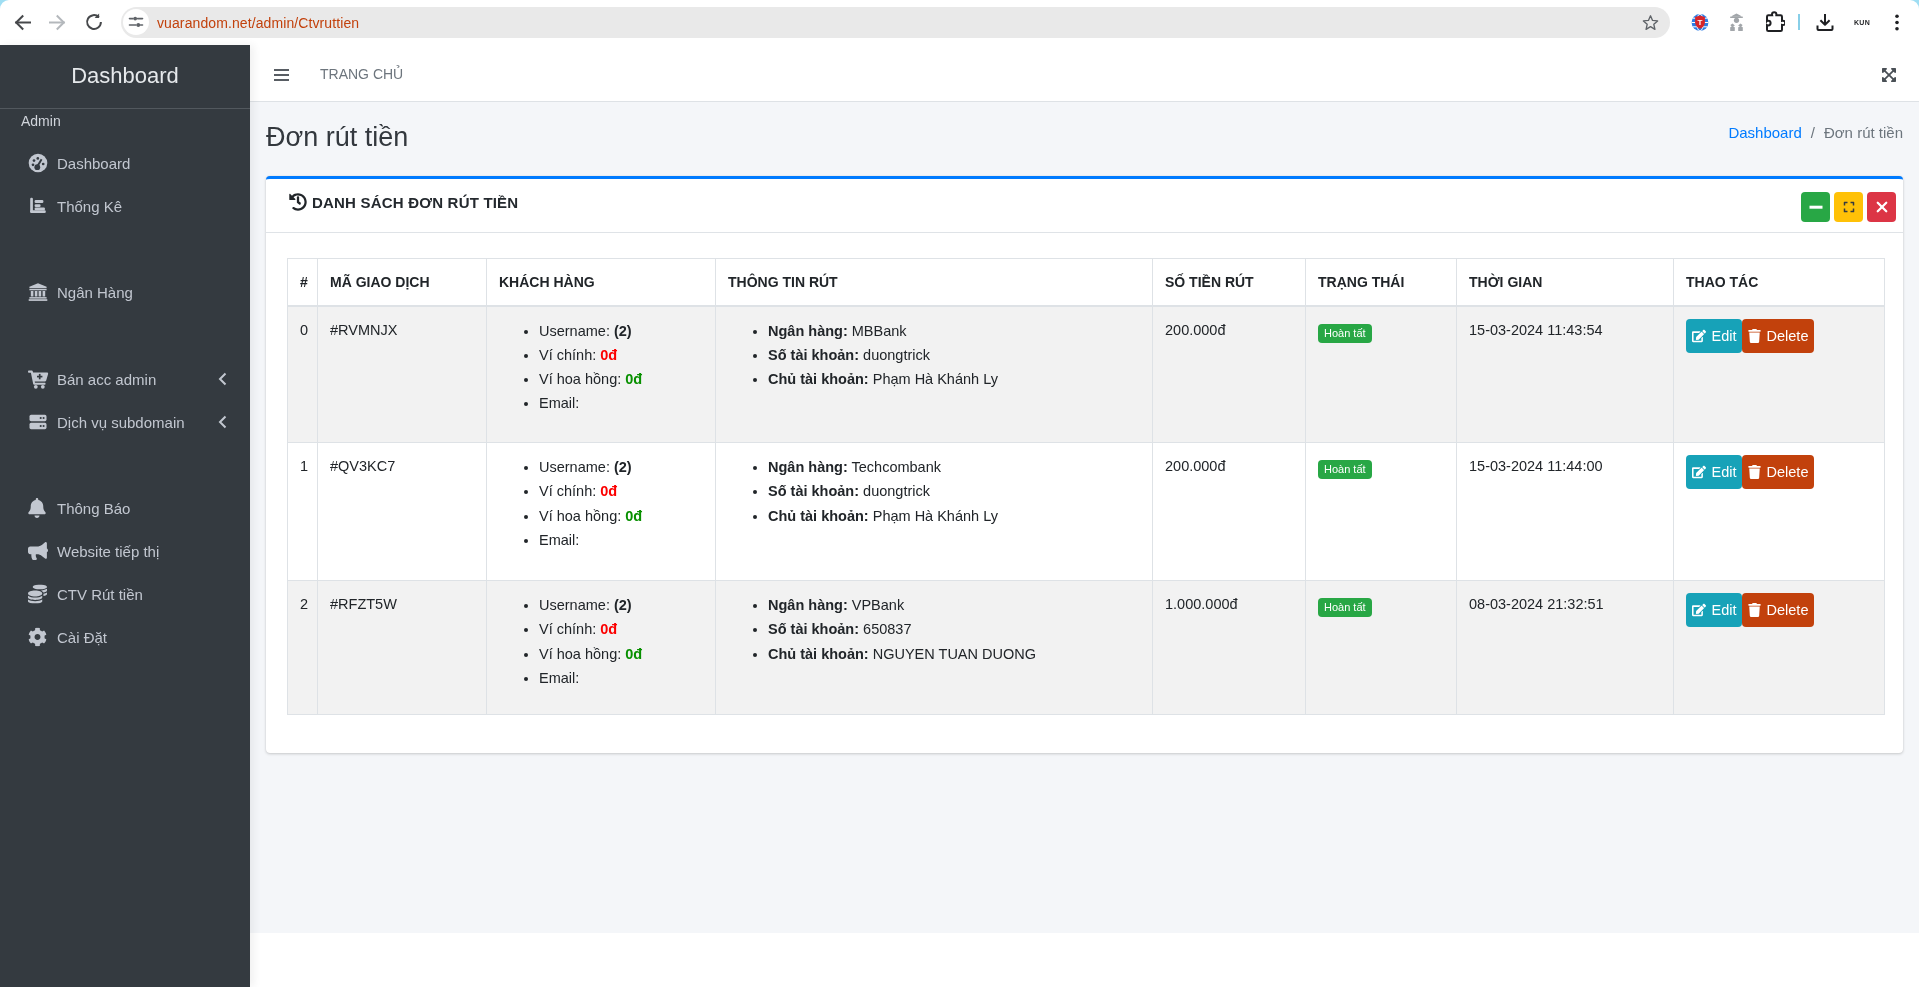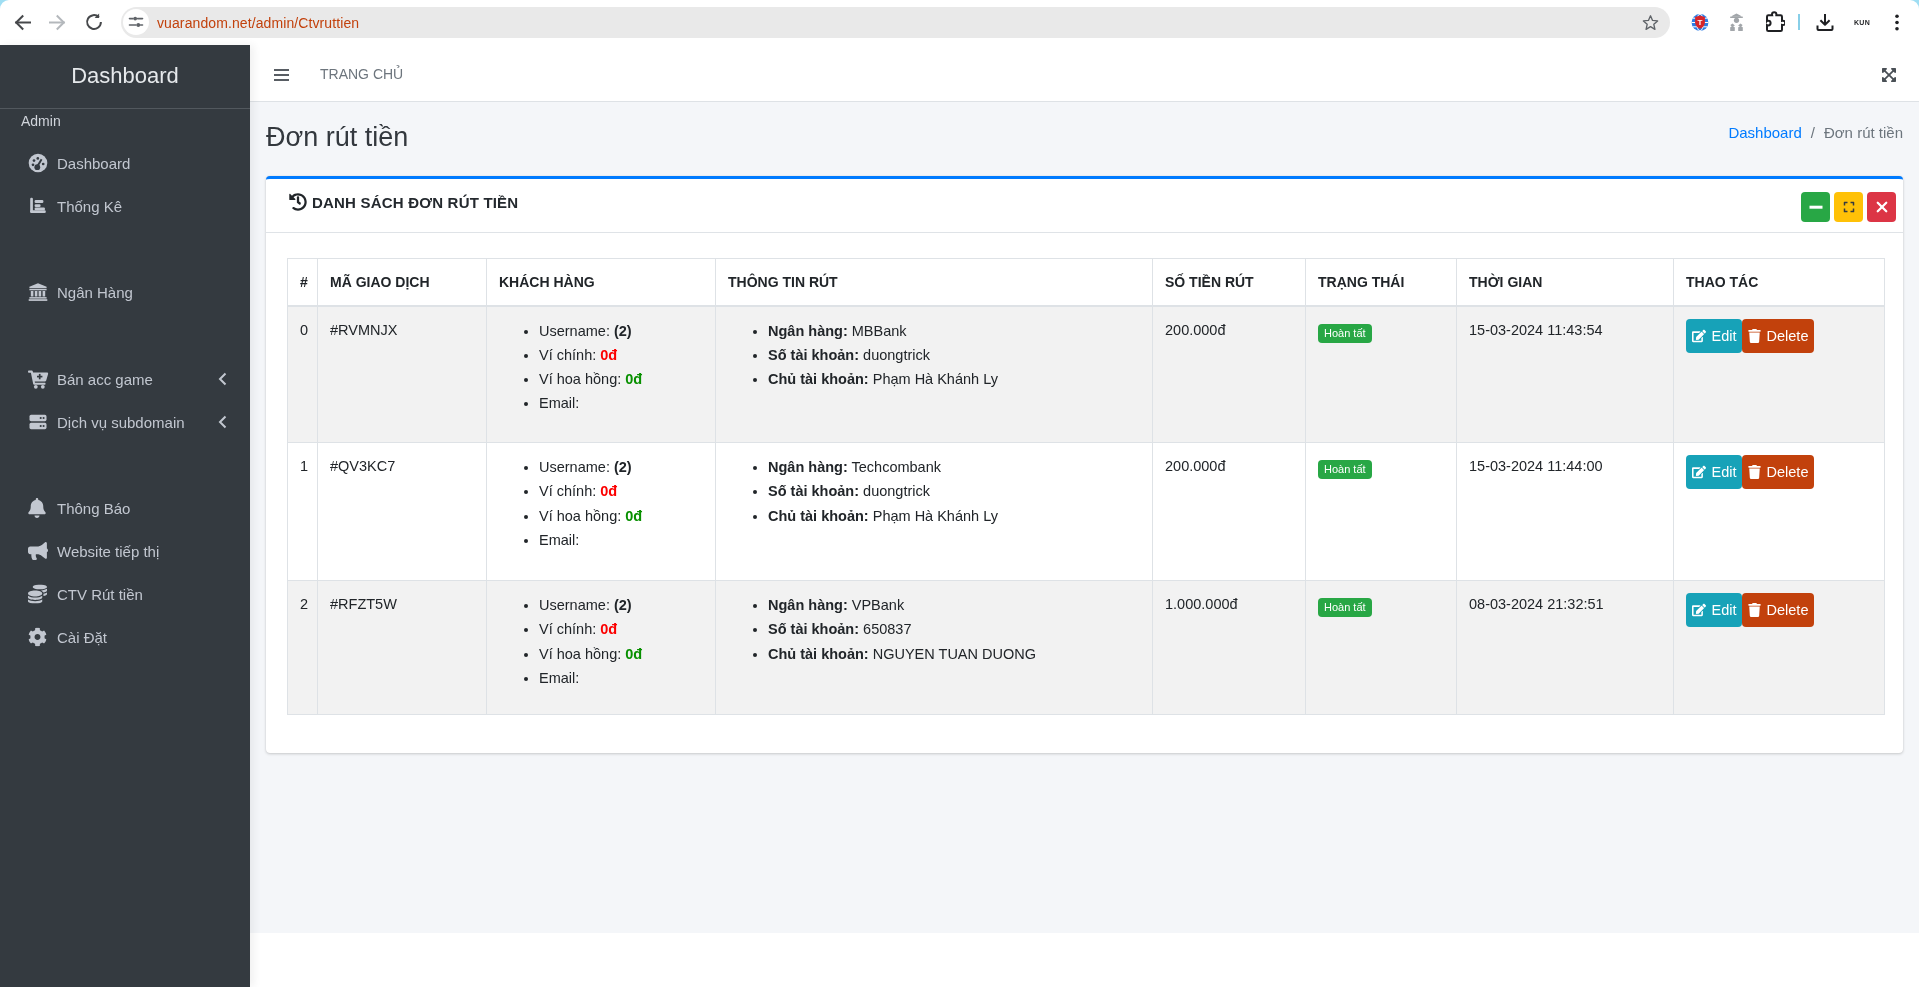--- a/index.html
+++ b/index.html
@@ -357,21 +357,21 @@
         <g fill="#c2c7d0">
           <path d="M1 1.6h2.8c.5 0 .9.3 1 .8l.3 1.2h14c.7 0 1.2.7 1 1.3l-1.9 6.7c-.1.5-.6.8-1 .8H6.7l.3 1.3h9.6c.6 0 1 .5 1 1s-.4 1-1 1H6.2c-.5 0-.9-.3-1-.8L2.9 3.7H1c-.6 0-1-.5-1-1s.4-1.1 1-1.1z"></path>
           <circle cx="7.8" cy="17.8" r="1.9"></circle>
           <circle cx="14.8" cy="17.8" r="1.9"></circle>
         </g>
         <g stroke="#343a40" stroke-width="1.7">
           <line x1="11.7" y1="4.9" x2="11.7" y2="10.3"></line>
           <line x1="9" y1="7.6" x2="14.4" y2="7.6"></line>
         </g>
       </svg>
-<span class="mtxt">Bán acc game</span>
+<span class="mtxt">Bán acc admin</span>
 <svg class="chev" width="9" height="14" viewBox="0 0 9 14">
         <path d="M7.5 1.5L2 7l5.5 5.5" fill="none" stroke="#c2c7d0" stroke-width="2"></path>
       </svg>
     </div>
 
 <div class="mitem" style="top:356.6px;">
 <svg width="20" height="20" viewBox="0 0 20 20">
         <g fill="#c2c7d0">
           <rect x="1.5" y="2.8" width="17" height="6.4" rx="1.6"></rect>
           <rect x="1.5" y="10.8" width="17" height="6.4" rx="1.6"></rect>

